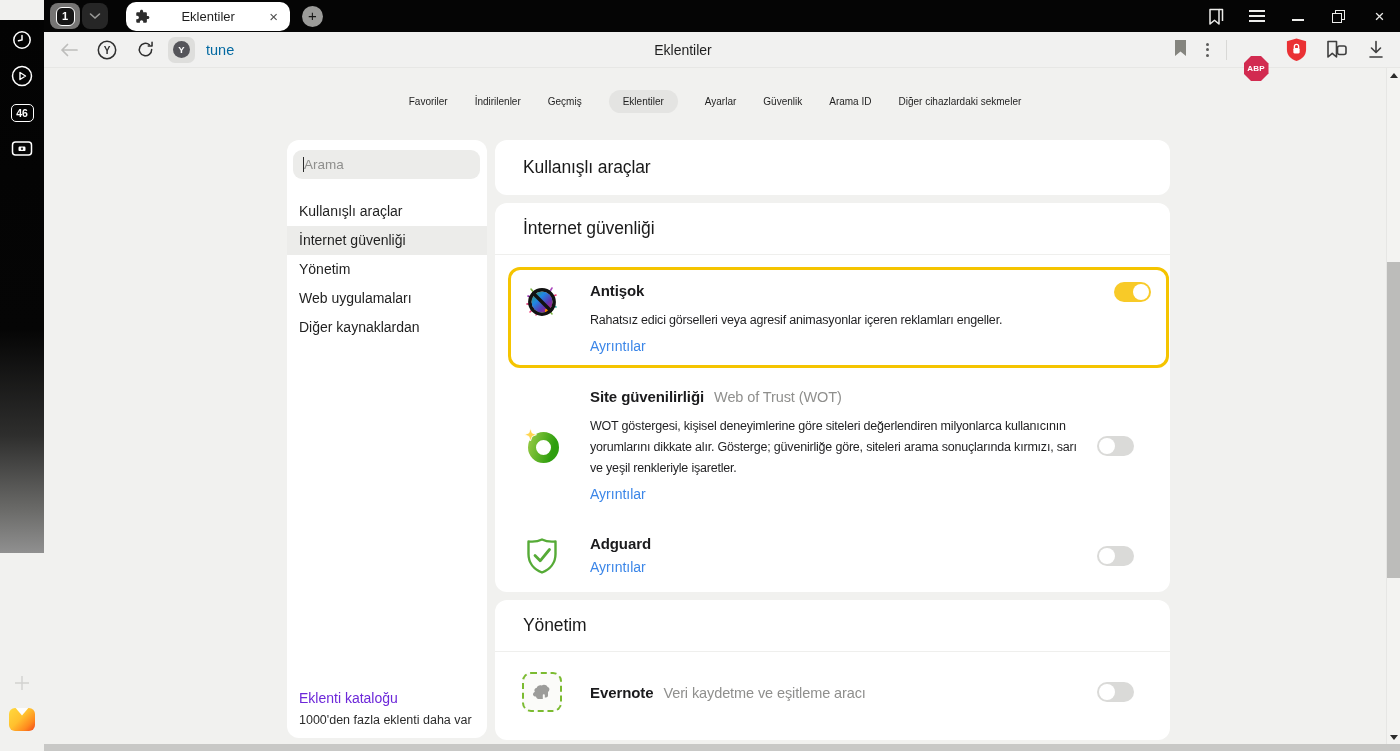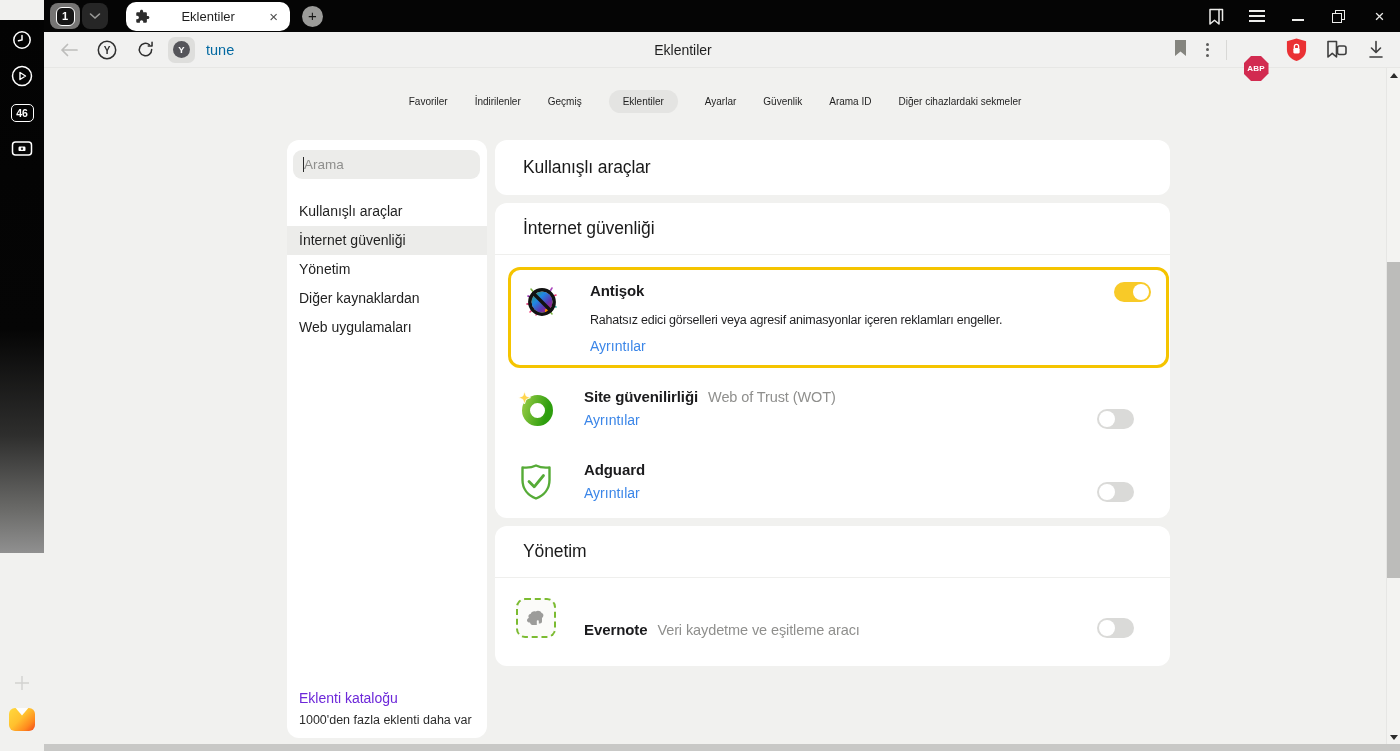--- a/index.html
+++ b/index.html
@@ -85,21 +85,21 @@
   
   .cards { position:absolute; left:451px; top:72px; width:675px; display:flex; flex-direction:column; gap:8px; }
   .card { background:#fff; border-radius:12px; }
   .card-header { height:52px; display:flex; align-items:center; padding:0 28px; }
   .card-header h2 { font-size:17.5px; font-weight:500; color:#1a1a1a; letter-spacing:-0.1px; }
   .card-tools { height:55px; }
   .card-tools .card-header { height:55px; }
   .hdr-divided { border-bottom:1px solid #efefed; }
   .card-management { min-height:140px; }
 
-  .ext-row { display:flex; align-items:flex-end; padding:20px 36px 12px 21px; }
+  .ext-row { display:flex; align-items:center; padding:20px 36px 12px 27px; }
   .hl-box { border:3px solid #f5c400; border-radius:12px; margin:12px 1px 0 13px; padding:12px 15px 10px 11px;
             display:flex; align-items:flex-start; }
   .ext-icon { width:40px; height:40px; flex:none; margin-right:28px; }
   .ext-body { flex:1; min-width:0; }
   .ext-titleline { display:flex; align-items:baseline; gap:10px; }
   .ext-title { font-size:15px; font-weight:bold; color:#1b1b1d; letter-spacing:-0.1px; }
   .ext-sub { font-size:14.5px; color:#8f8f8d; letter-spacing:-0.1px; }
   .ext-desc { margin-top:11px; font-size:12.5px; line-height:21px; color:#1f1f21; letter-spacing:-0.2px; }
   .ext-link { display:inline-block; margin-top:7px; font-size:14px; color:#3b86e8; cursor:pointer; }
   .toggle { width:37px; height:20px; border-radius:10px; position:relative; flex:none; margin-left:16px; cursor:pointer; }
@@ -284,22 +284,22 @@
 
     <section class="panel">
       <div class="search-wrap">
         <input class="search-input" type="text" placeholder="Arama" style="">
         <span class="caret"></span>
       </div>
       <div class="panel-menu">
         <div class="pitem">Kullanışlı araçlar</div>
         <div class="pitem active">İnternet güvenliği</div>
         <div class="pitem">Yönetim</div>
+        <div class="pitem">Web uygulamaları</div>
         <div class="pitem">Diğer kaynaklardan</div>
-        <div class="pitem">Web uygulamaları</div>
       </div>
       <div class="panel-footer">
         <div class="catalog-link">Eklenti kataloğu</div>
         <div class="catalog-note">1000'den fazla eklenti daha var</div>
       </div>
     </section>
 
     <div class="cards">
 
       <section class="card card-tools">
@@ -364,20 +364,21 @@
                 </defs>
               <circle cx="21.5" cy="21.5" r="11.5" fill="none" stroke="url(#wotg)" stroke-width="8"></circle>
               <path d="M8.5 2.5 L10.2 7 L14.5 8.7 L10.2 10.4 L8.5 15 L6.8 10.4 L2.5 8.7 L6.8 7 Z" fill="#ffd54f" stroke="#fff" stroke-width="0.8"></path>
             </svg>
           </div>
           <div class="ext-body">
             <div class="ext-titleline">
               <span class="ext-title">Site güvenilirliği</span>
               <span class="ext-sub">Web of Trust (WOT)</span>
             </div>
+            <div class="ext-desc">WOT göstergesi, kişisel deneyimlerine göre siteleri değerlendiren milyonlarca kullanıcının yorumlarını dikkate alır. Gösterge; güvenirliğe göre, siteleri arama sonuçlarında kırmızı, sarı ve yeşil renkleriyle işaretler.</div>
             <span class="ext-link">Ayrıntılar</span>
           </div>
           <div class="toggle off">
             <div class="knob"></div>
           </div>
         </div>
 
         <div class="ext-row" style="padding-bottom:16px">
           <div class="ext-icon">
             <svg width="40" height="40" viewBox="0 0 40 40">

